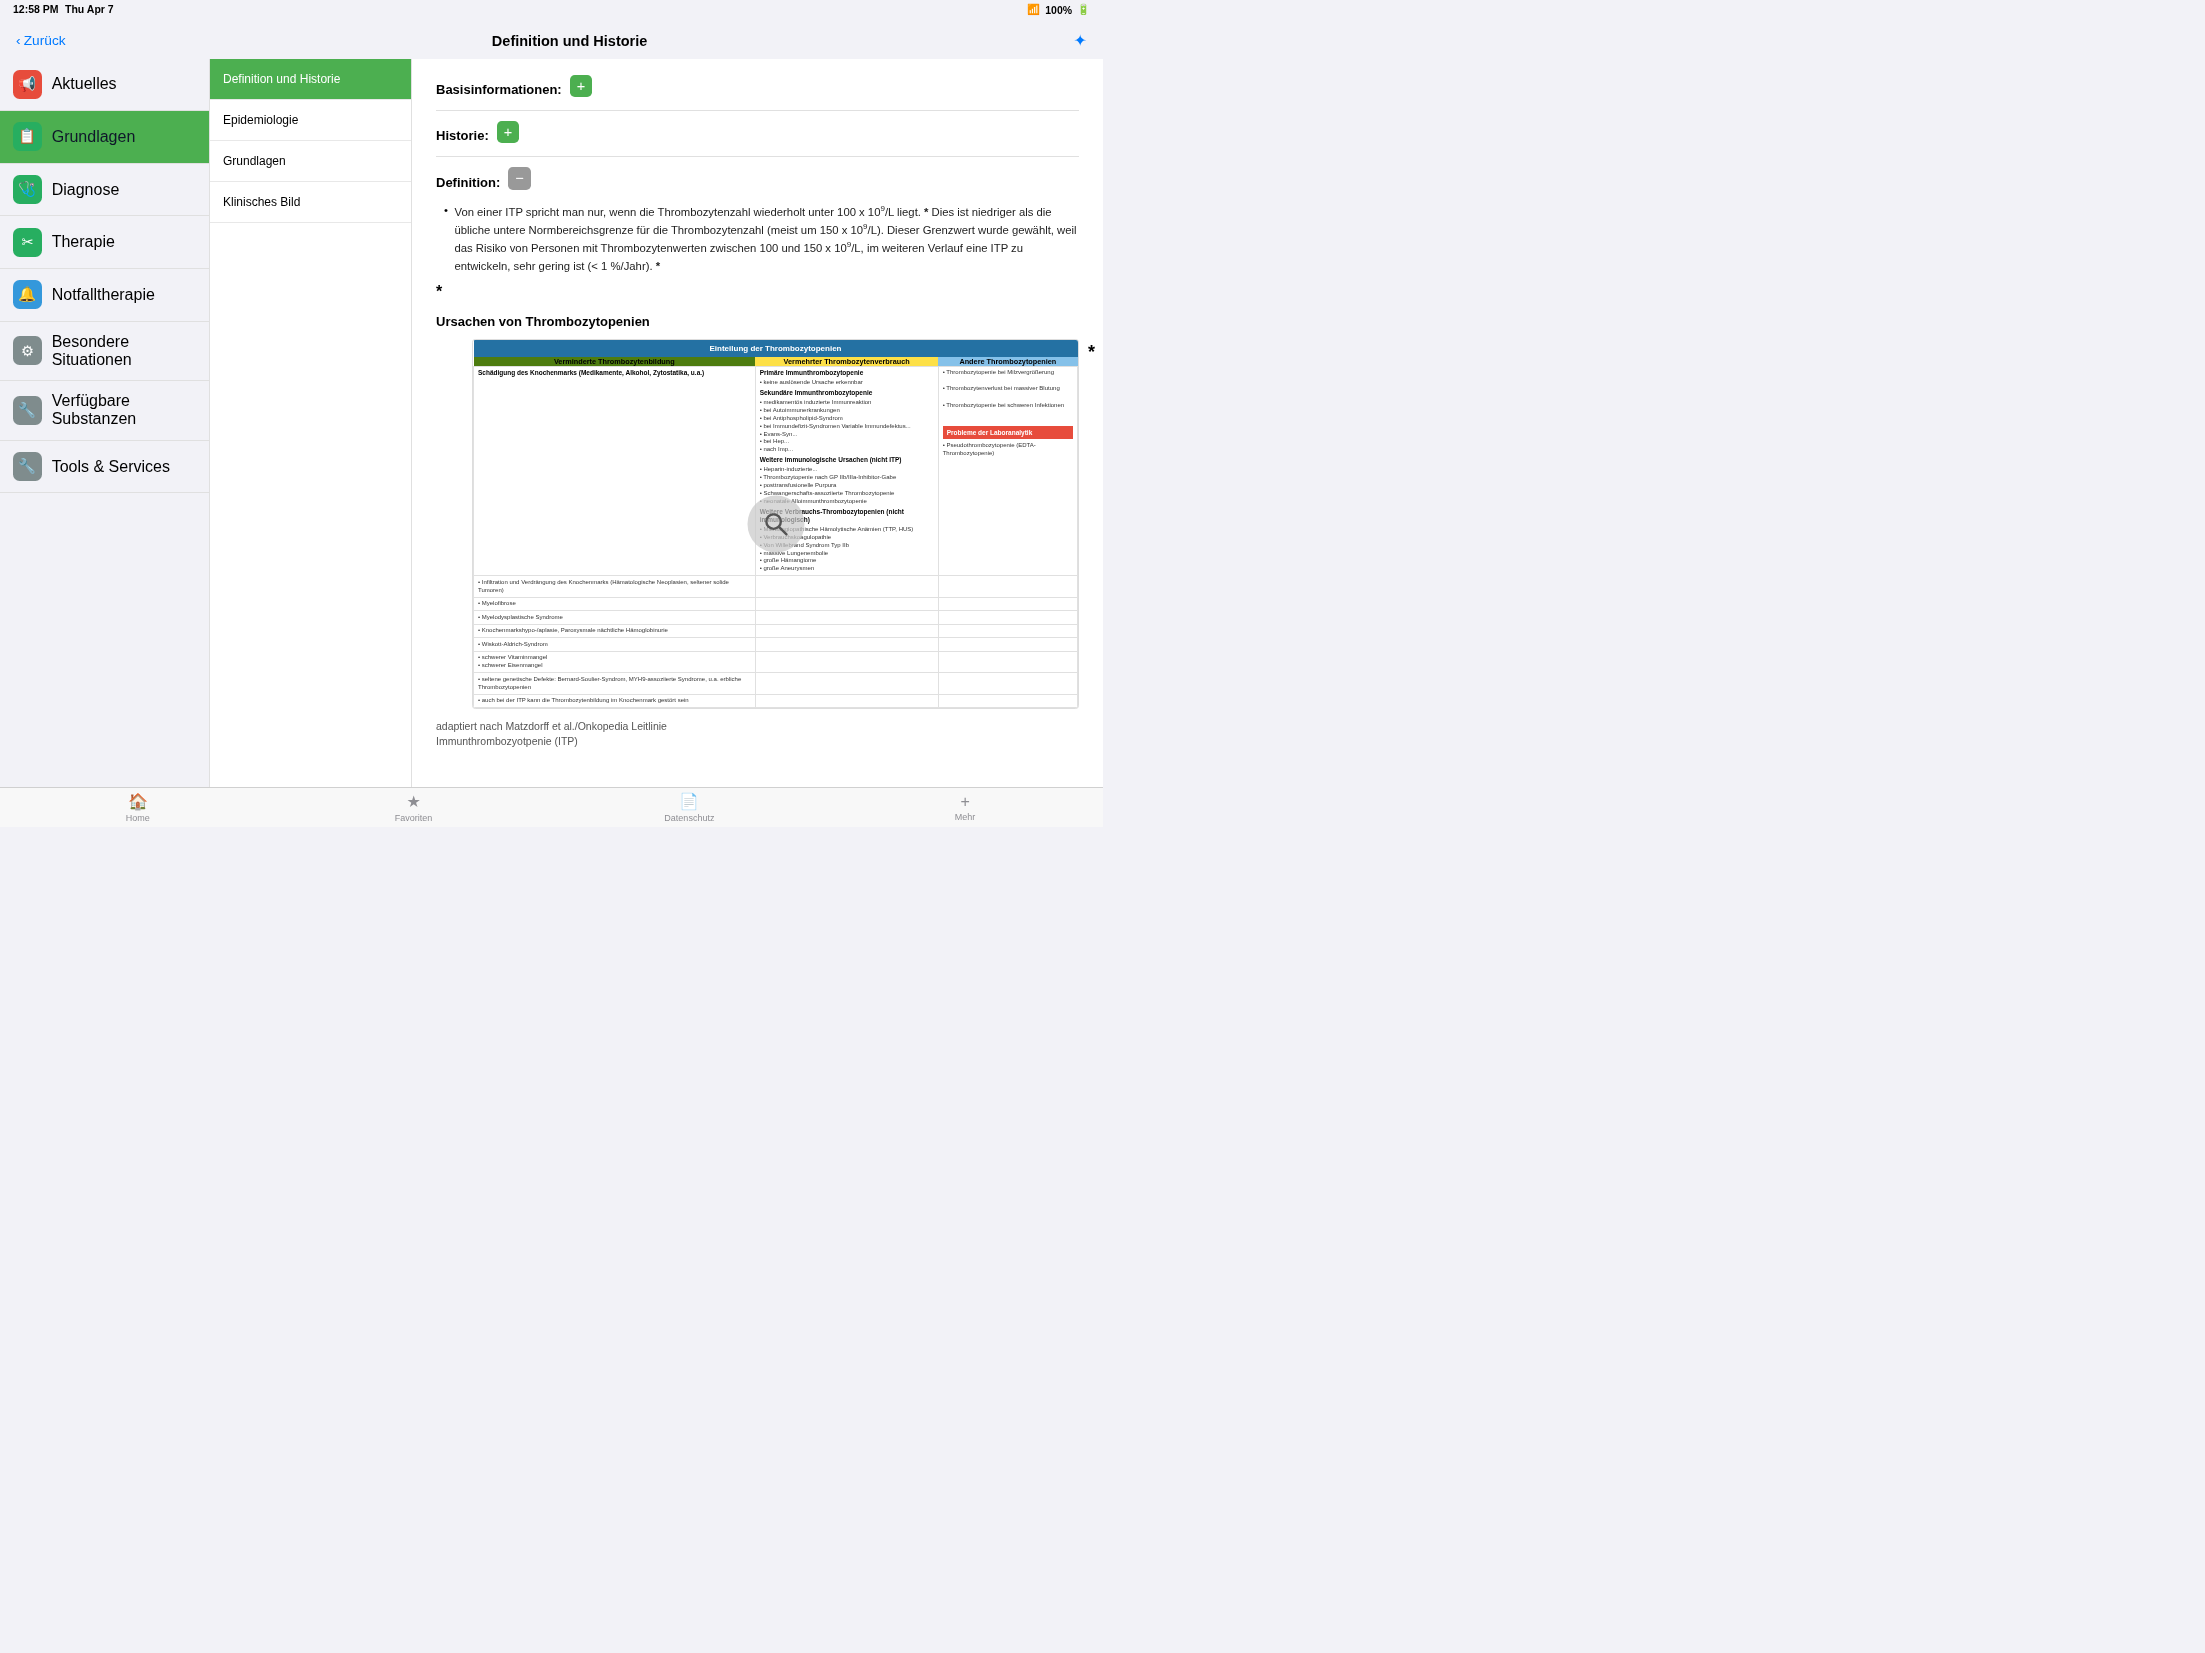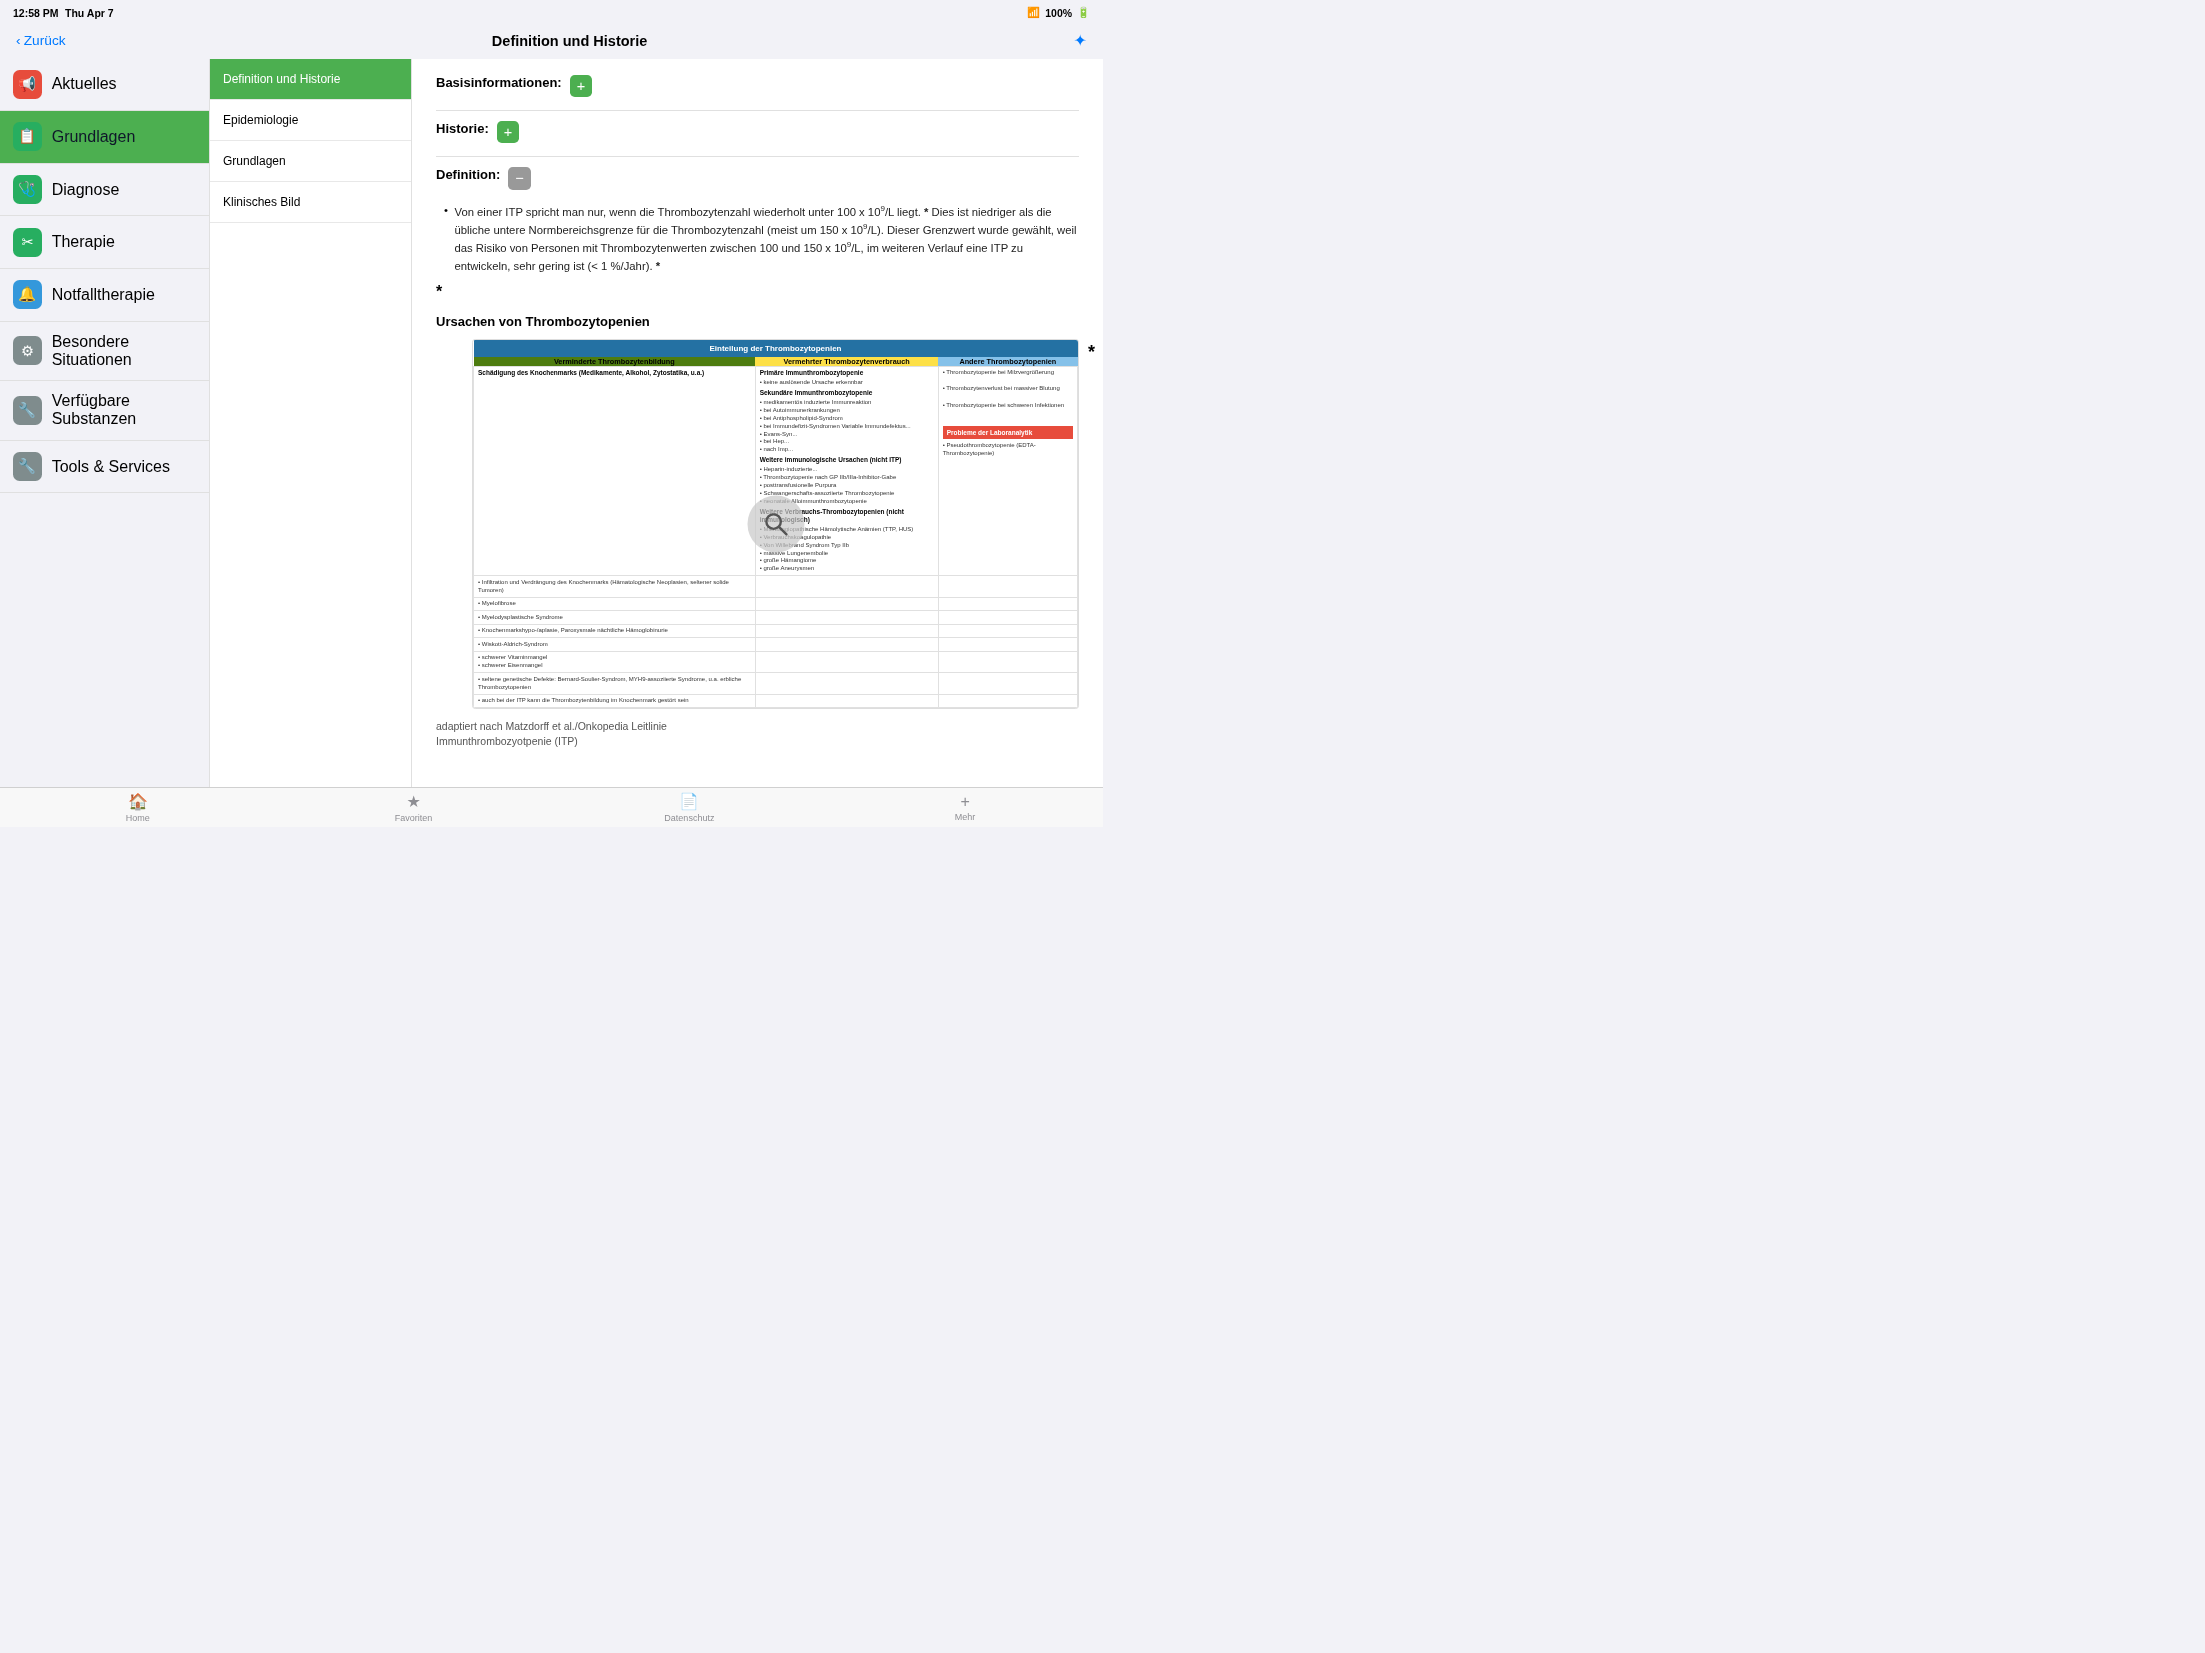--- a/index.html
+++ b/index.html
@@ -9,21 +9,21 @@
       width: 1103px;
       height: 827px;
       overflow: hidden;
       font-size: 11.3px;
     }
 
     
     .status-bar {
       display: flex;
       justify-content: space-between;
-      align-items: flex-end;
+      align-items: flex-start;
       padding: 3.2px 13px;
       background: #f2f2f7;
       height: 22.6px;
       font-size: 10.5px;
       font-weight: 600;
     }
     .status-bar-left { display: flex; align-items: center; gap: 6.5px; }
     .status-bar-right { display: flex; align-items: center; gap: 4.8px; }
 
     
@@ -119,21 +119,21 @@
     
     .content {
       flex: 1;
       background: #fff;
       overflow-y: auto;
       padding: 16px 24px;
     }
 
     .section-header {
       display: flex;
-      align-items: flex-start;
+      align-items: flex-end;
       gap: 8px;
       margin-bottom: 13px;
     }
     .section-title {
       font-size: 13px;
       font-weight: 600;
       color: #000;
     }
     .expand-btn {
       width: 22.6px; height: 22.6px;

